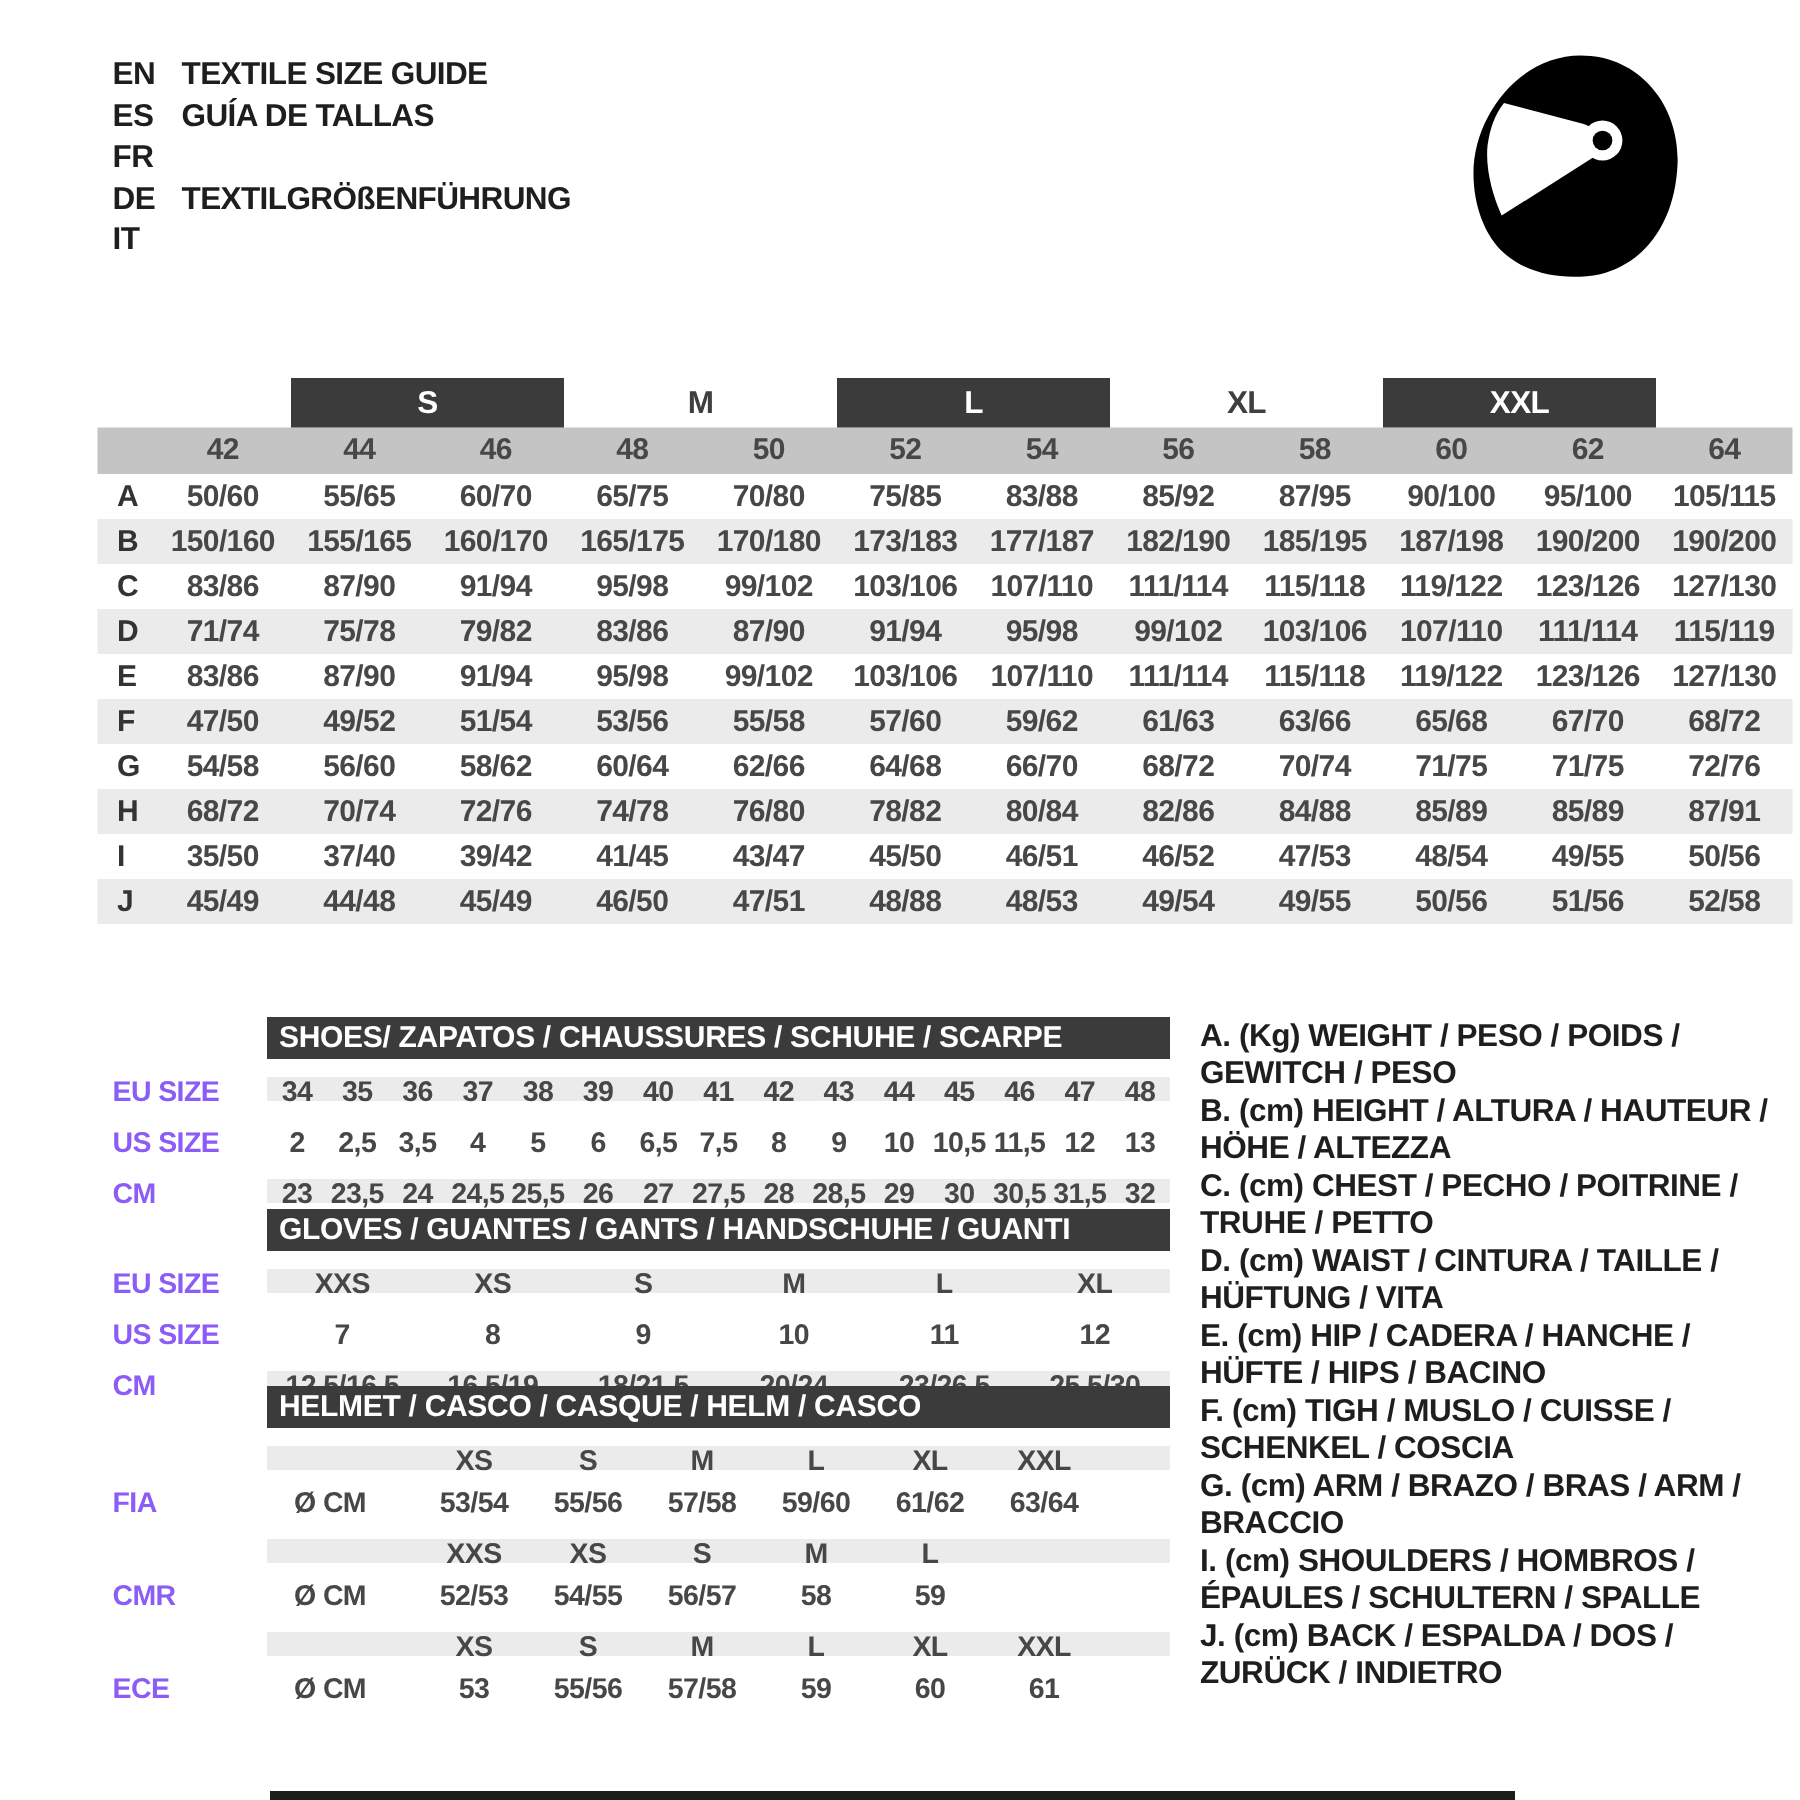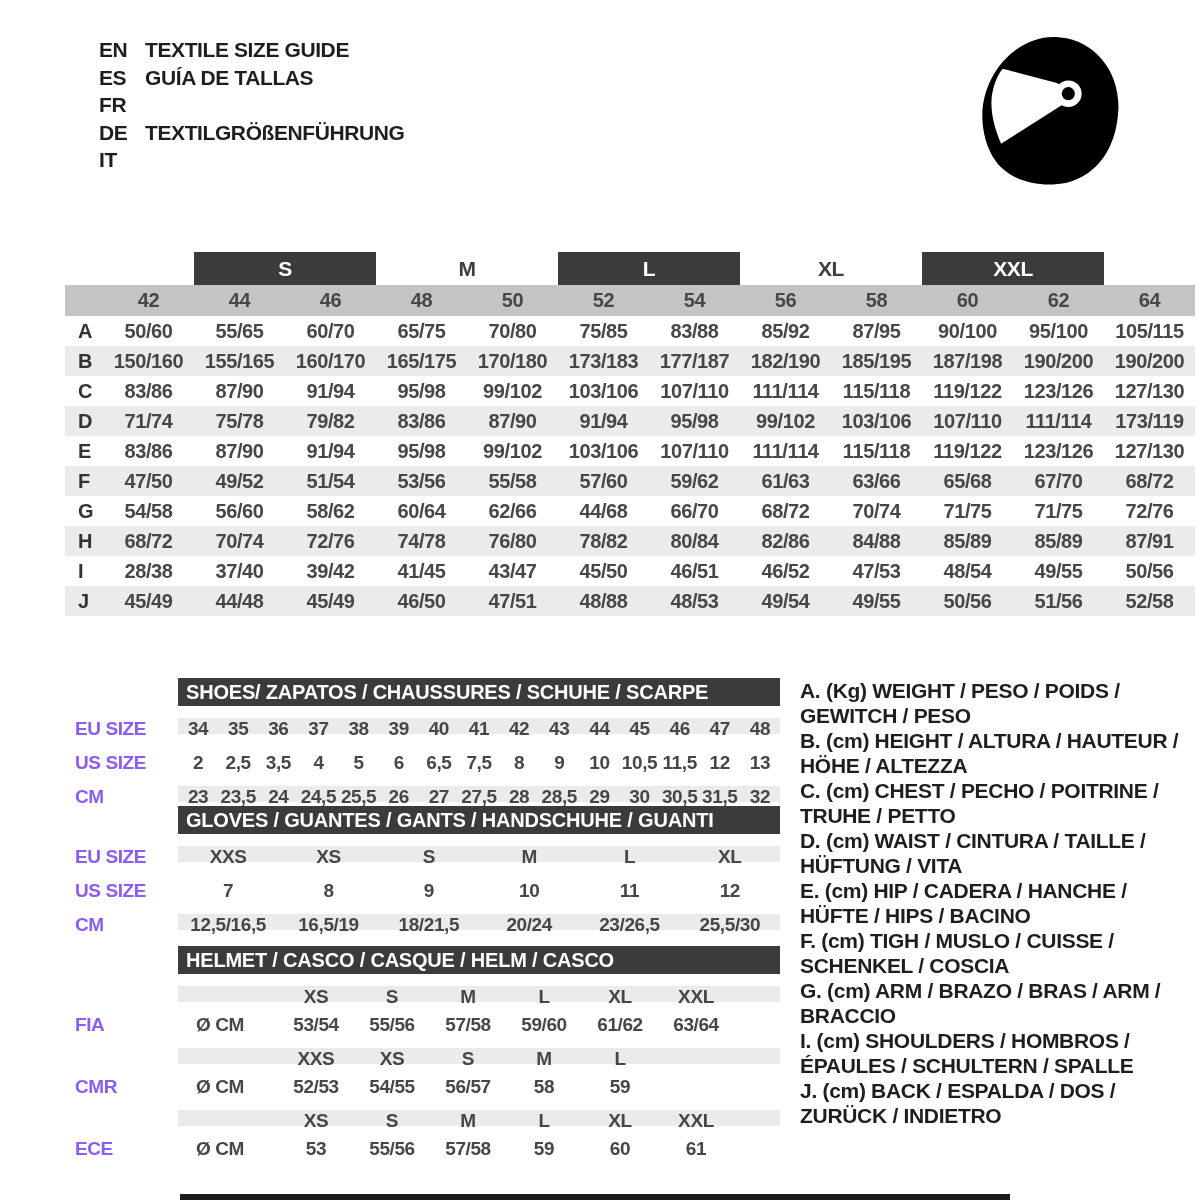--- a/index.html
+++ b/index.html
@@ -3,21 +3,21 @@
 <meta charset="utf-8">
 <style>
   html,body{margin:0;padding:0;background:#fff;}
   .page{
     position:relative;width:1200px;height:1200px;background:#ffffff;overflow:hidden;
     font-family:"Liberation Sans",sans-serif;font-weight:700;color:#444;
     letter-spacing:-0.4px;
   }
   
   .lang-block{position:absolute;left:75px;top:36px;font-size:21px;color:#1e1e1e;}
-  .lang-row{display:flex;line-height:27.5px;margin-left:24px;}
+  .lang-row{display:flex;line-height:27.5px;}
   .lang-code{width:46px;flex:0 0 46px;}
   
   .helmet-icon{position:absolute;left:968px;top:28px;width:160px;height:172px;}
   
   .main-table{position:absolute;left:65px;top:252px;width:1130px;font-size:20px;}
   .mt-grid{display:grid;grid-template-columns:38px repeat(12,1fr);}
   .mt-groups{height:33px;}
   .mt-group{display:flex;align-items:center;justify-content:center;font-size:21px;}
   .mt-group.boxed{background:var(--dark);color:#fff;}
   .mt-group.plain{color:#3f3f3f;}
@@ -155,21 +155,21 @@
         <div class="cell">75/78</div>
         <div class="cell">79/82</div>
         <div class="cell">83/86</div>
         <div class="cell">87/90</div>
         <div class="cell">91/94</div>
         <div class="cell">95/98</div>
         <div class="cell">99/102</div>
         <div class="cell">103/106</div>
         <div class="cell">107/110</div>
         <div class="cell">111/114</div>
-        <div class="cell">173/119</div>
+        <div class="cell">115/119</div>
       </div>
       <div class="mt-grid mt-row">
         <div class="rlabel">E</div>
         <div class="cell">83/86</div>
         <div class="cell">87/90</div>
         <div class="cell">91/94</div>
         <div class="cell">95/98</div>
         <div class="cell">99/102</div>
         <div class="cell">103/106</div>
         <div class="cell">107/110</div>
@@ -194,21 +194,21 @@
         <div class="cell">67/70</div>
         <div class="cell">68/72</div>
       </div>
       <div class="mt-grid mt-row">
         <div class="rlabel">G</div>
         <div class="cell">54/58</div>
         <div class="cell">56/60</div>
         <div class="cell">58/62</div>
         <div class="cell">60/64</div>
         <div class="cell">62/66</div>
-        <div class="cell">44/68</div>
+        <div class="cell">64/68</div>
         <div class="cell">66/70</div>
         <div class="cell">68/72</div>
         <div class="cell">70/74</div>
         <div class="cell">71/75</div>
         <div class="cell">71/75</div>
         <div class="cell">72/76</div>
       </div>
       <div class="mt-grid mt-row shaded">
         <div class="rlabel">H</div>
         <div class="cell">68/72</div>
@@ -219,21 +219,21 @@
         <div class="cell">78/82</div>
         <div class="cell">80/84</div>
         <div class="cell">82/86</div>
         <div class="cell">84/88</div>
         <div class="cell">85/89</div>
         <div class="cell">85/89</div>
         <div class="cell">87/91</div>
       </div>
       <div class="mt-grid mt-row">
         <div class="rlabel">I</div>
-        <div class="cell">28/38</div>
+        <div class="cell">35/50</div>
         <div class="cell">37/40</div>
         <div class="cell">39/42</div>
         <div class="cell">41/45</div>
         <div class="cell">43/47</div>
         <div class="cell">45/50</div>
         <div class="cell">46/51</div>
         <div class="cell">46/52</div>
         <div class="cell">47/53</div>
         <div class="cell">48/54</div>
         <div class="cell">49/55</div>
@@ -352,21 +352,21 @@
         <div class="cells cells-6 shaded">
           <div class="cell">12,5/16,5</div>
           <div class="cell">16,5/19</div>
           <div class="cell">18/21,5</div>
           <div class="cell">20/24</div>
           <div class="cell">23/26,5</div>
           <div class="cell">25,5/30</div>
         </div>
       </div>
     </div>
-  <div class="sub" id="helmet-table" style="top:946px">
+  <div class="sub" id="helmet-table" style="top:924px">
       <div class="sub-row">
         <div class="bar-title">HELMET / CASCO / CASQUE / HELM / CASCO</div>
       </div>
       <div class="sub-row">
         <div class="sub-label"></div>
         <div class="cells cells-helmet shaded">
           <div class="cell"></div>
           <div class="cell">XS</div>
           <div class="cell">S</div>
           <div class="cell">M</div>

